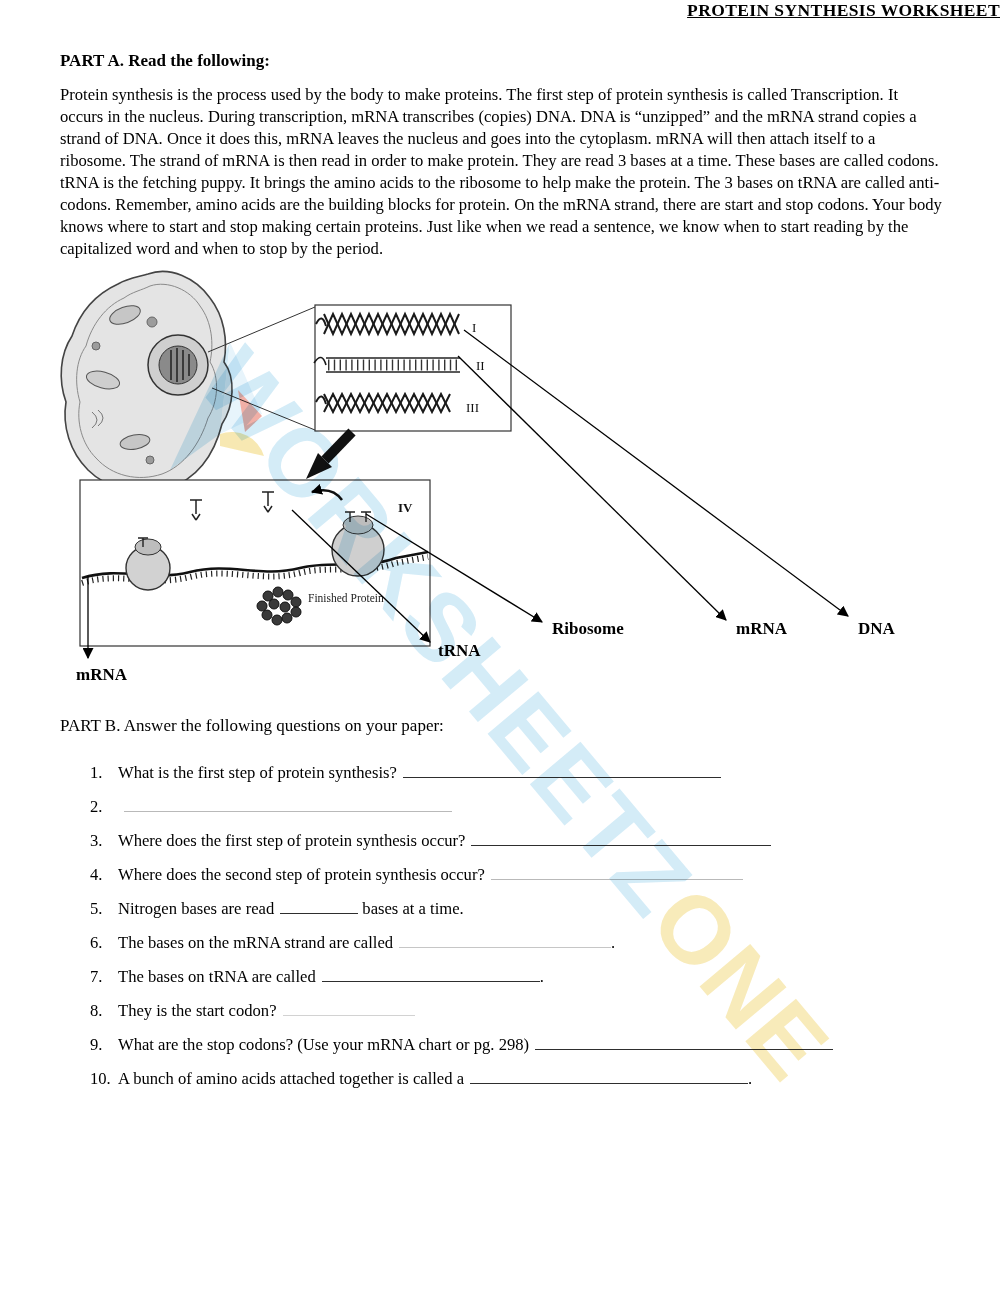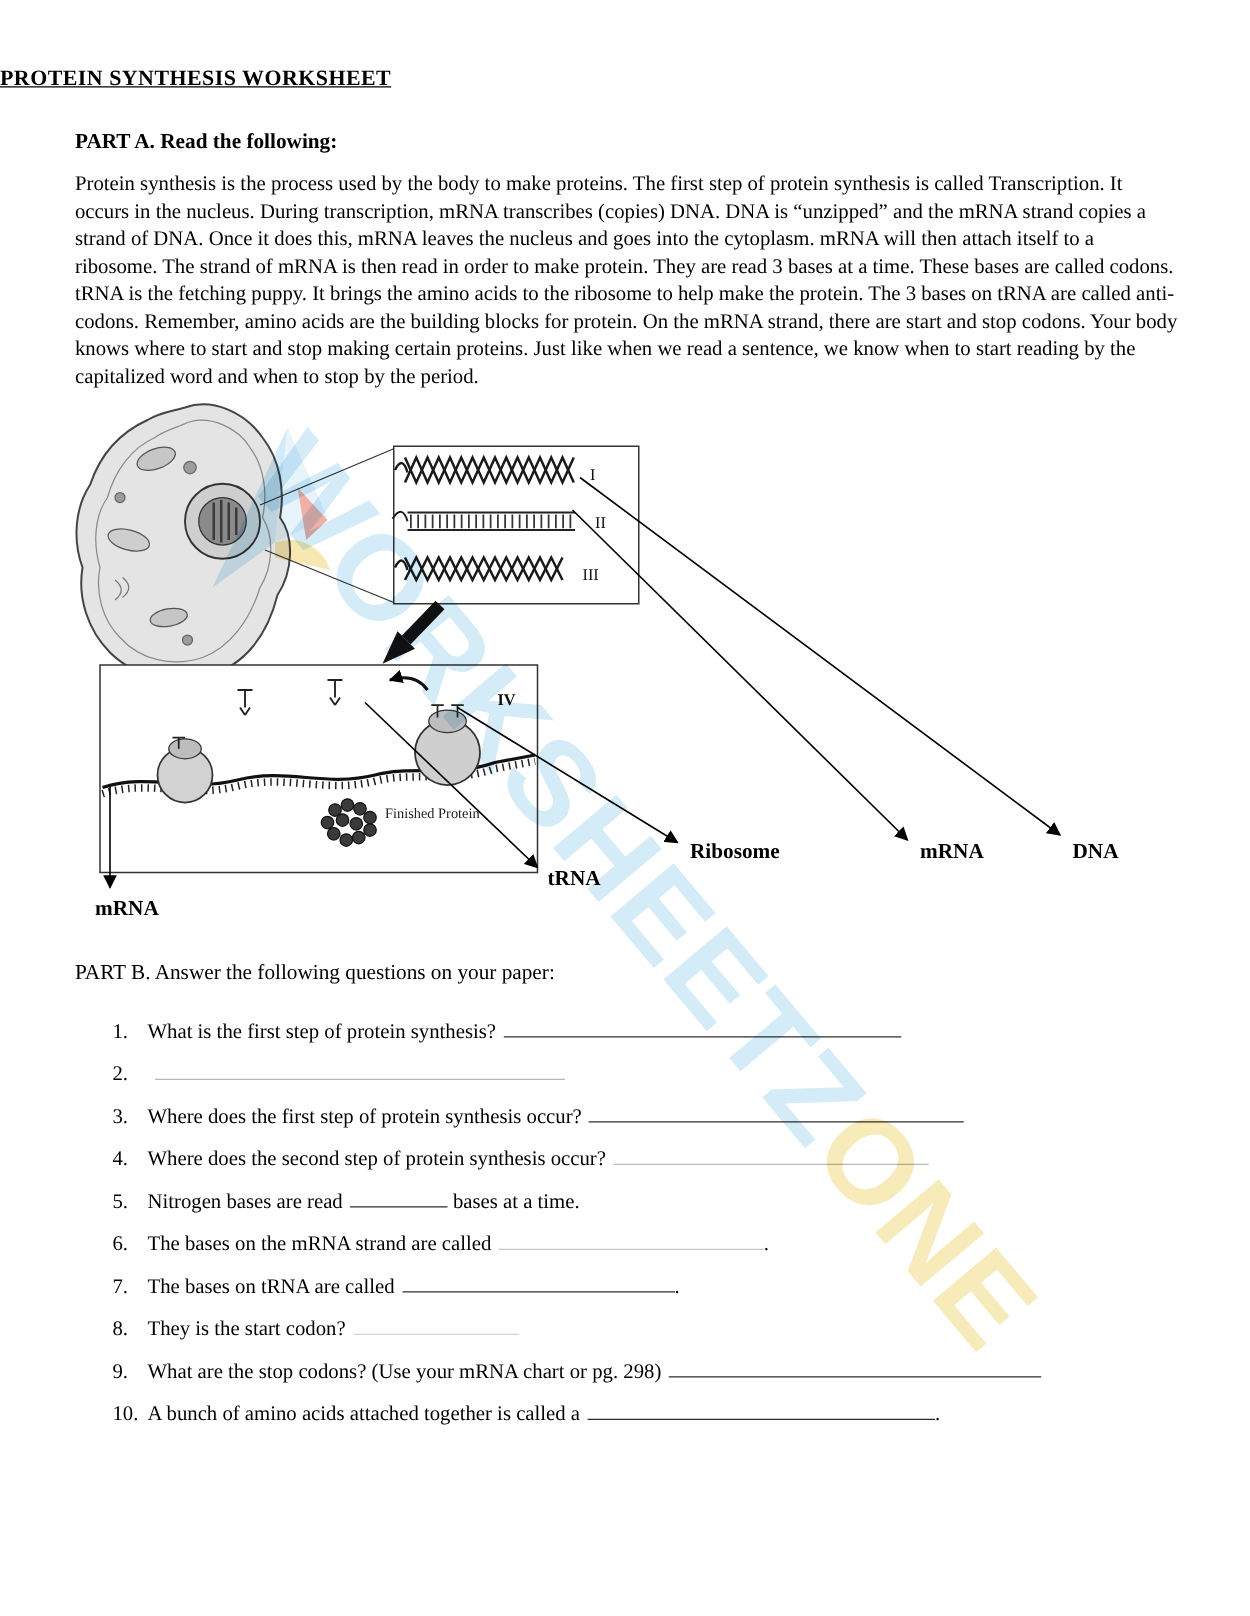--- a/index.html
+++ b/index.html
@@ -5,21 +5,21 @@
   * { margin:0; padding:0; box-sizing:border-box; }
   html,body { background:#ffffff; }
   body {
     width:1000px; height:1293px;
     font-family:"Liberation Serif", serif;
     color:#000; position:relative; overflow:hidden;
   }
   .page { position:relative; width:1000px; height:1293px; background:#fff; }
 
   .title {
-    padding-top:52px; text-align:left;
+    text-align:right;
     font-size:17.5px; font-weight:bold; text-decoration:underline;
     letter-spacing:0.4px;
   }
   .heading { margin:30px 60px 0 60px; font-size:17px; font-weight:bold; }
   .para {
     margin:13px 24px 0 60px; width:882px;
     font-size:16.6px; line-height:22px;
   }
 
   .diagram { position:relative; width:1000px; height:432px; }

